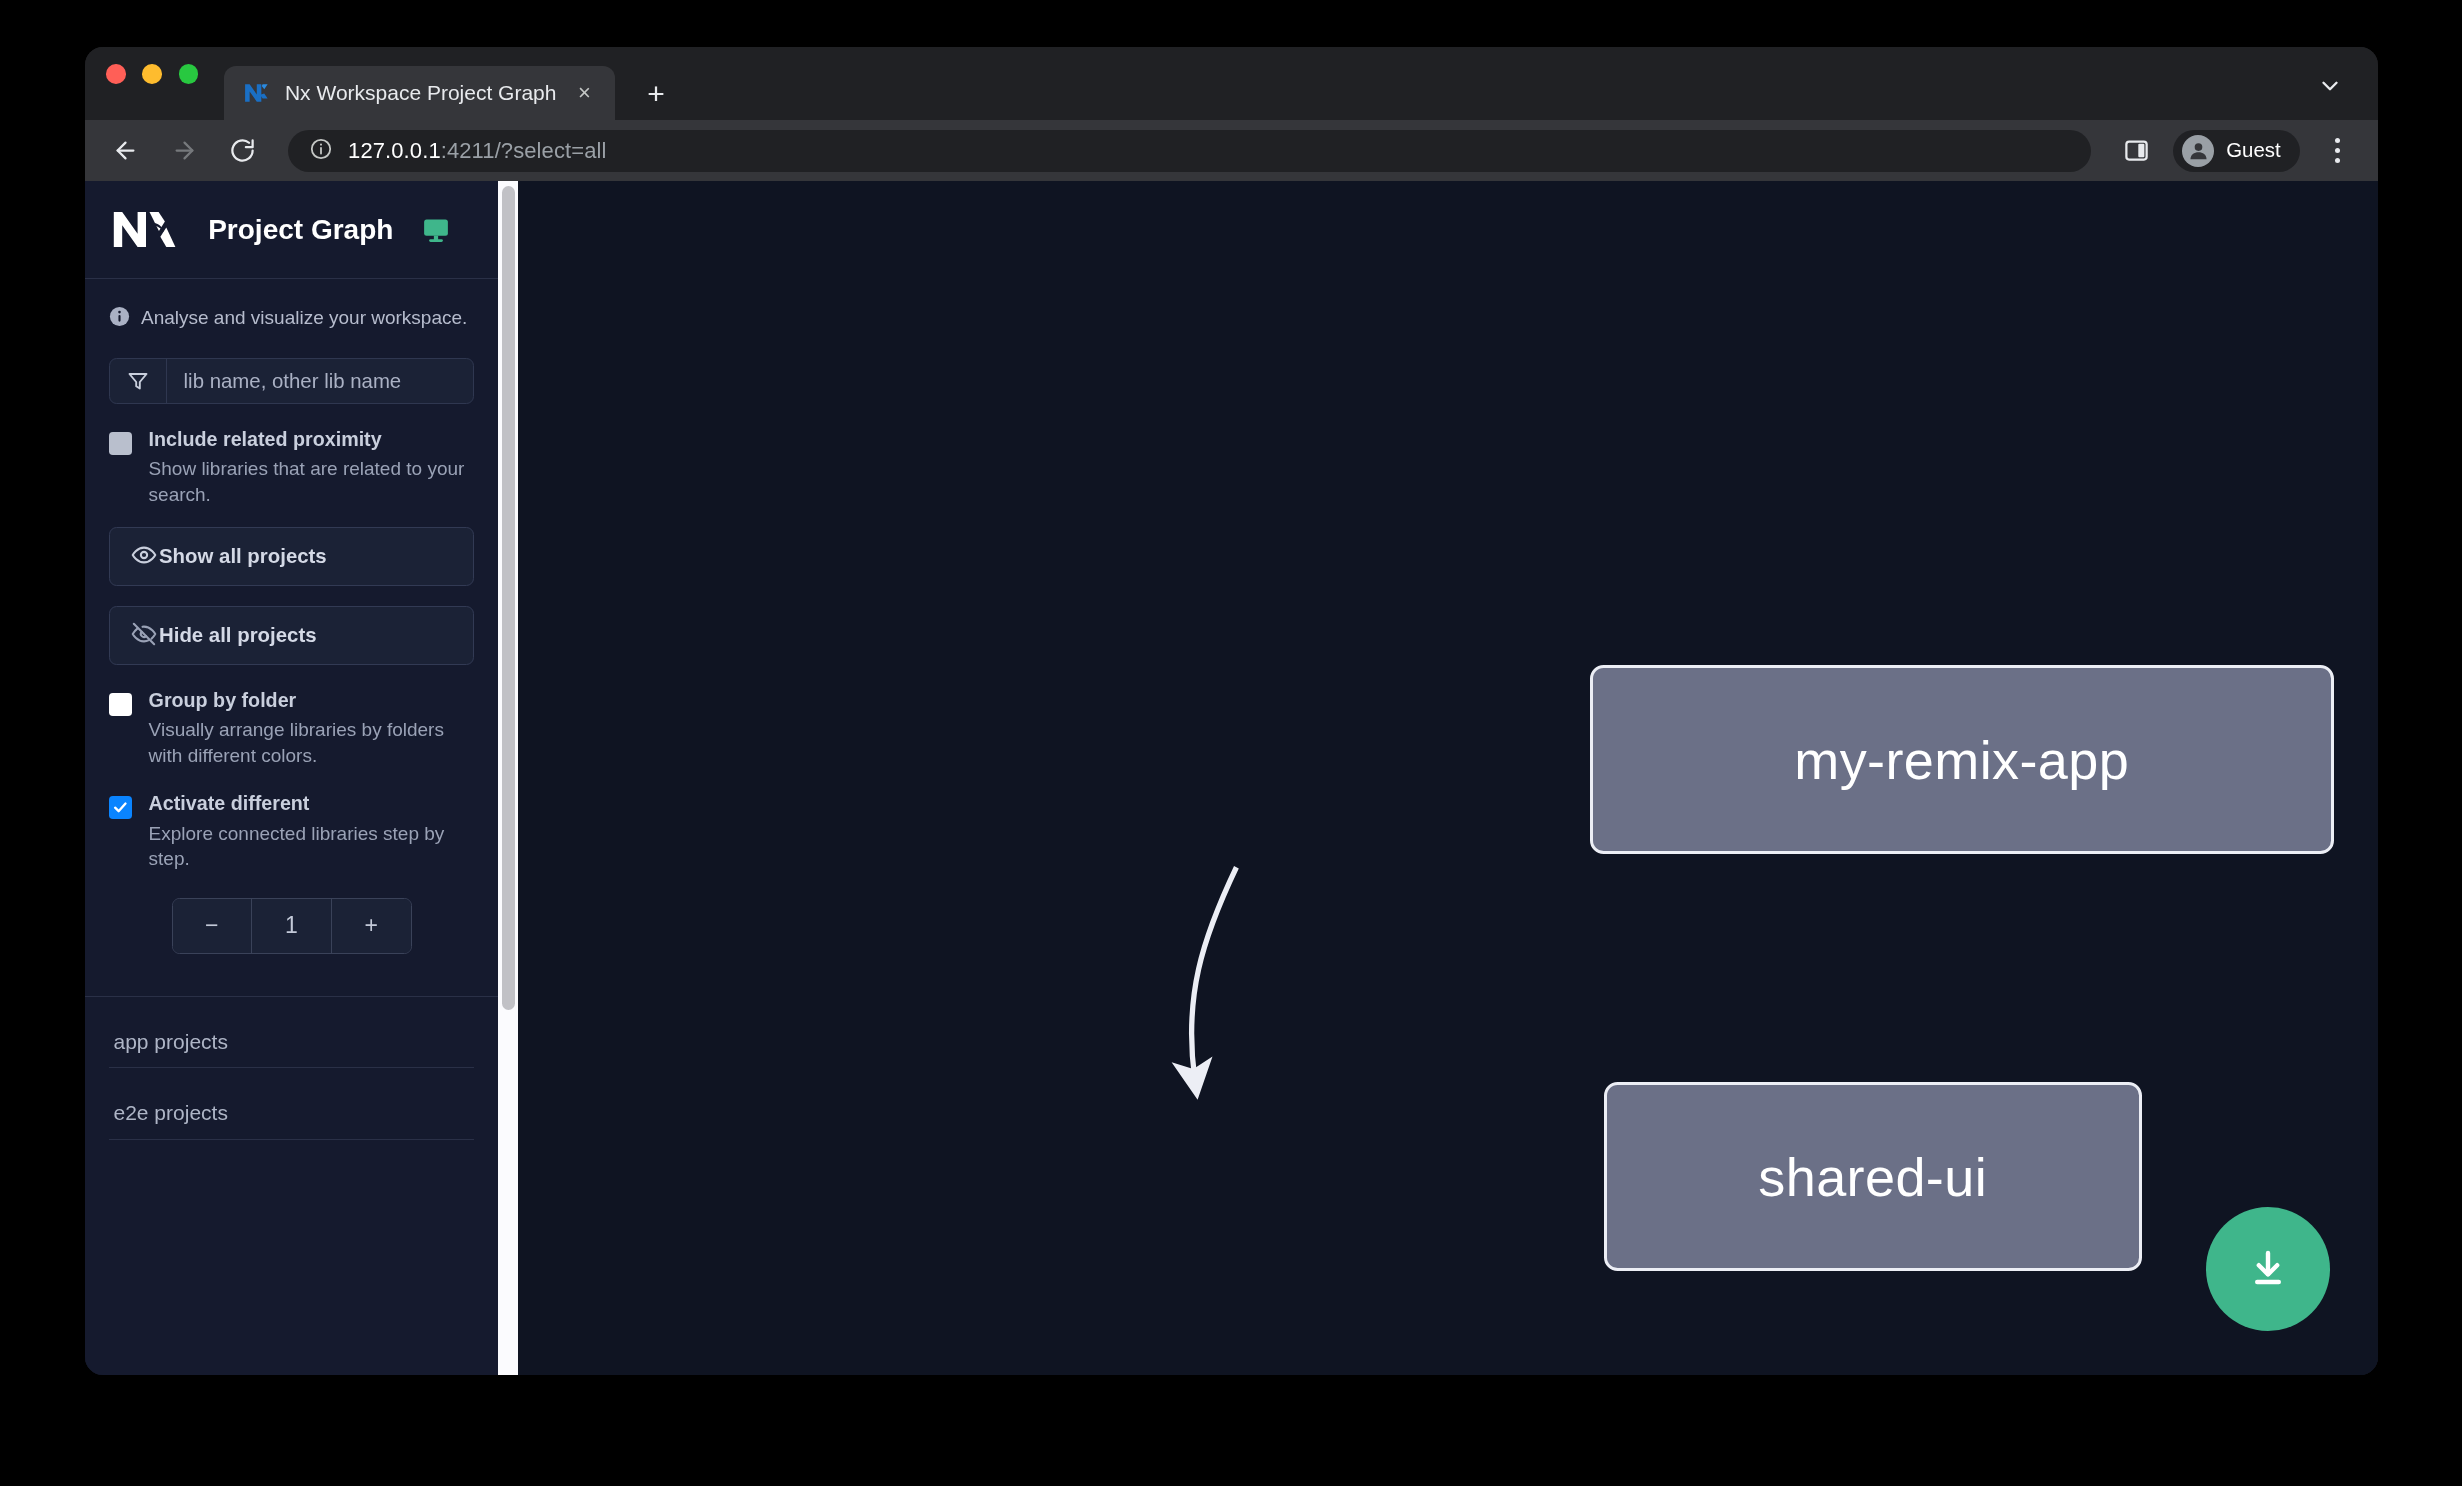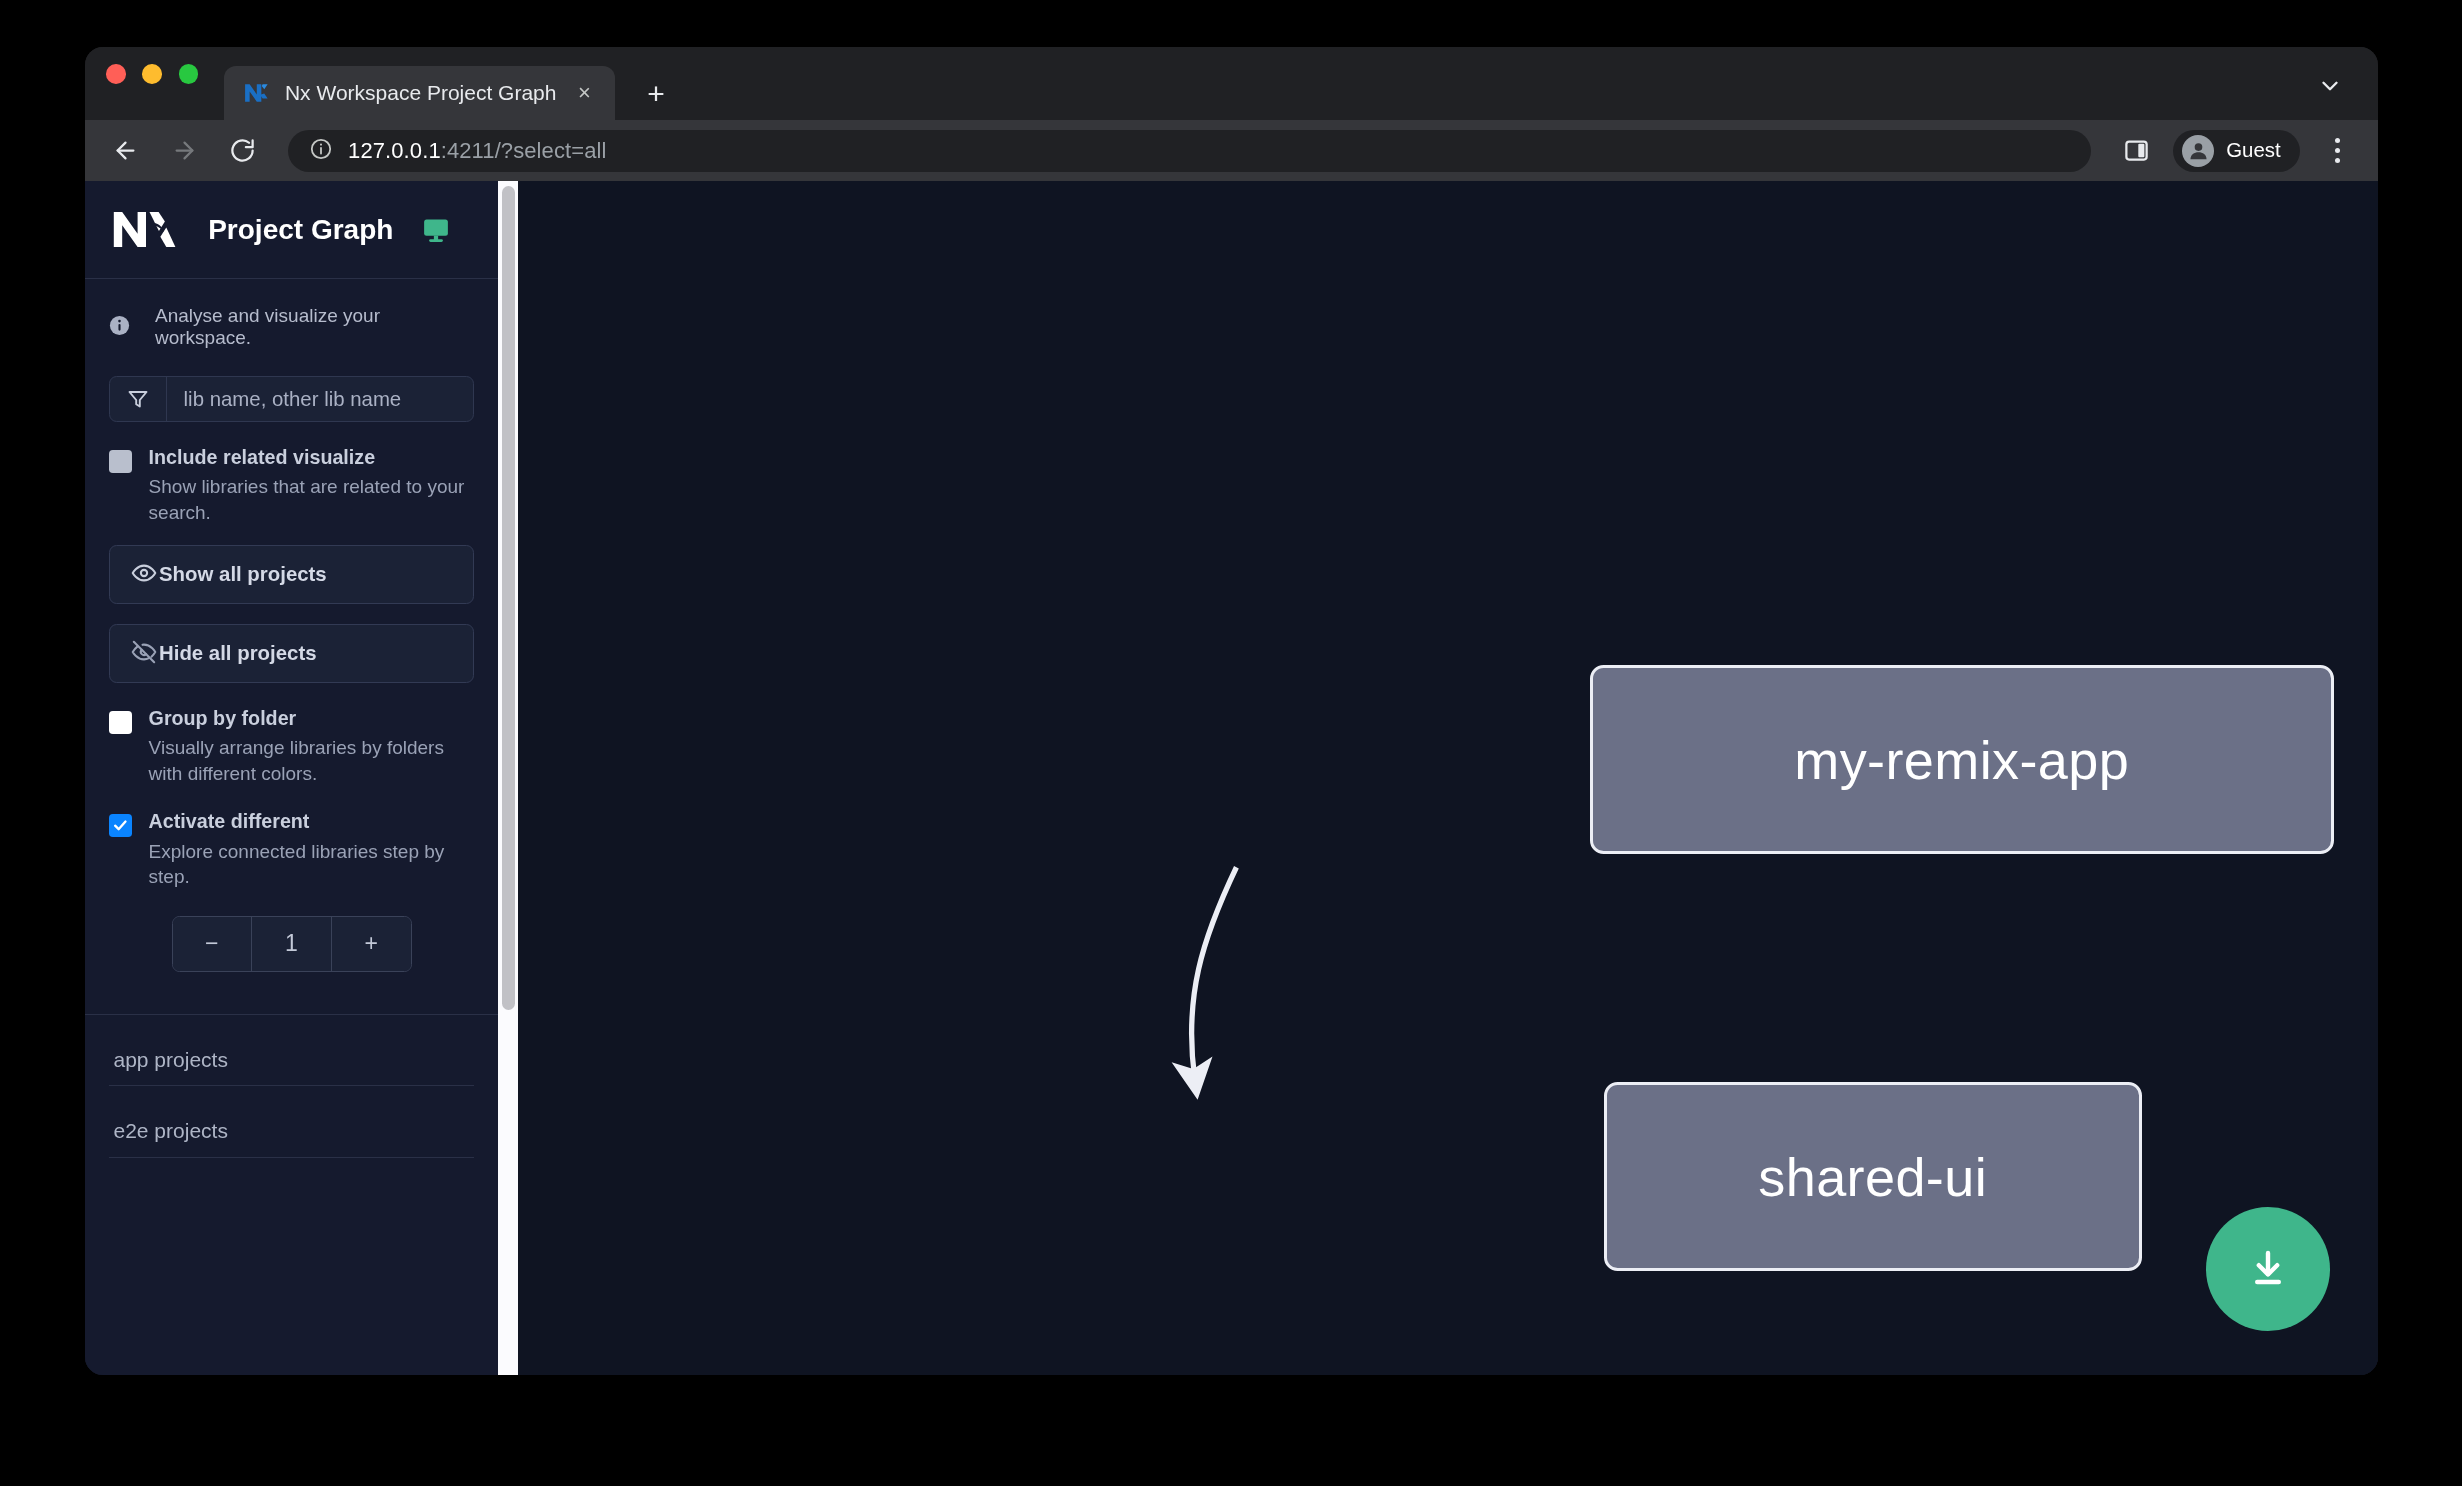--- a/index.html
+++ b/index.html
@@ -192,21 +192,21 @@
     margin-left: 19.7px;
     white-space: nowrap;
   }
   .monitor-icon { margin-left: 19.7px; width: 30px; height: 30px; flex:none; }
 
   .sidebar-divider { height: 0.8px; background: #2a3047; }
 
   .tagline {
     display: flex;
     align-items: center;
-    gap: 24px;
+    gap: 10px;
     padding: 26px 21px 23px 23px;
   }
   .tagline-text { color: #b6bccd; font-size: 19px; }
 
   .sidebar-body { padding: 0 24px; }
 
   .filter-box {
     height: 46px;
     background: #1b2236;
     border: 0.8px solid #2f3750;
@@ -498,21 +498,21 @@
             <svg width="24" height="24" viewBox="0 0 24 24" fill="none" stroke="#c9cfdd" stroke-width="1.9" stroke-linejoin="round">
               <polygon points="3.5 5 20.5 5 13.8 13 13.8 19.5 10.2 17.2 10.2 13"></polygon>
             </svg>
           </span>
           <input class="filter-input" placeholder="lib name, other lib name" style="">
         </div>
 
         <div class="option">
           <span class="cb empty-dim"></span>
           <span class="option-texts">
-            <div class="option-label">Include related visualize</div>
+            <div class="option-label">Include related proximity</div>
             <div class="option-desc">Show libraries that are related to your search.</div>
           </span>
         </div>
 
         <div class="action-btn">
           <span>
             <svg width="26" height="26" viewBox="0 0 24 24" fill="none" stroke="#c9cfdd" stroke-width="1.9" stroke-linecap="round" stroke-linejoin="round">
               <path d="M1.6 12S5.4 5.2 12 5.2 22.4 12 22.4 12 18.6 18.8 12 18.8 1.6 12 1.6 12z"></path>
               <circle cx="12" cy="12" r="2.9"></circle>
             </svg>

